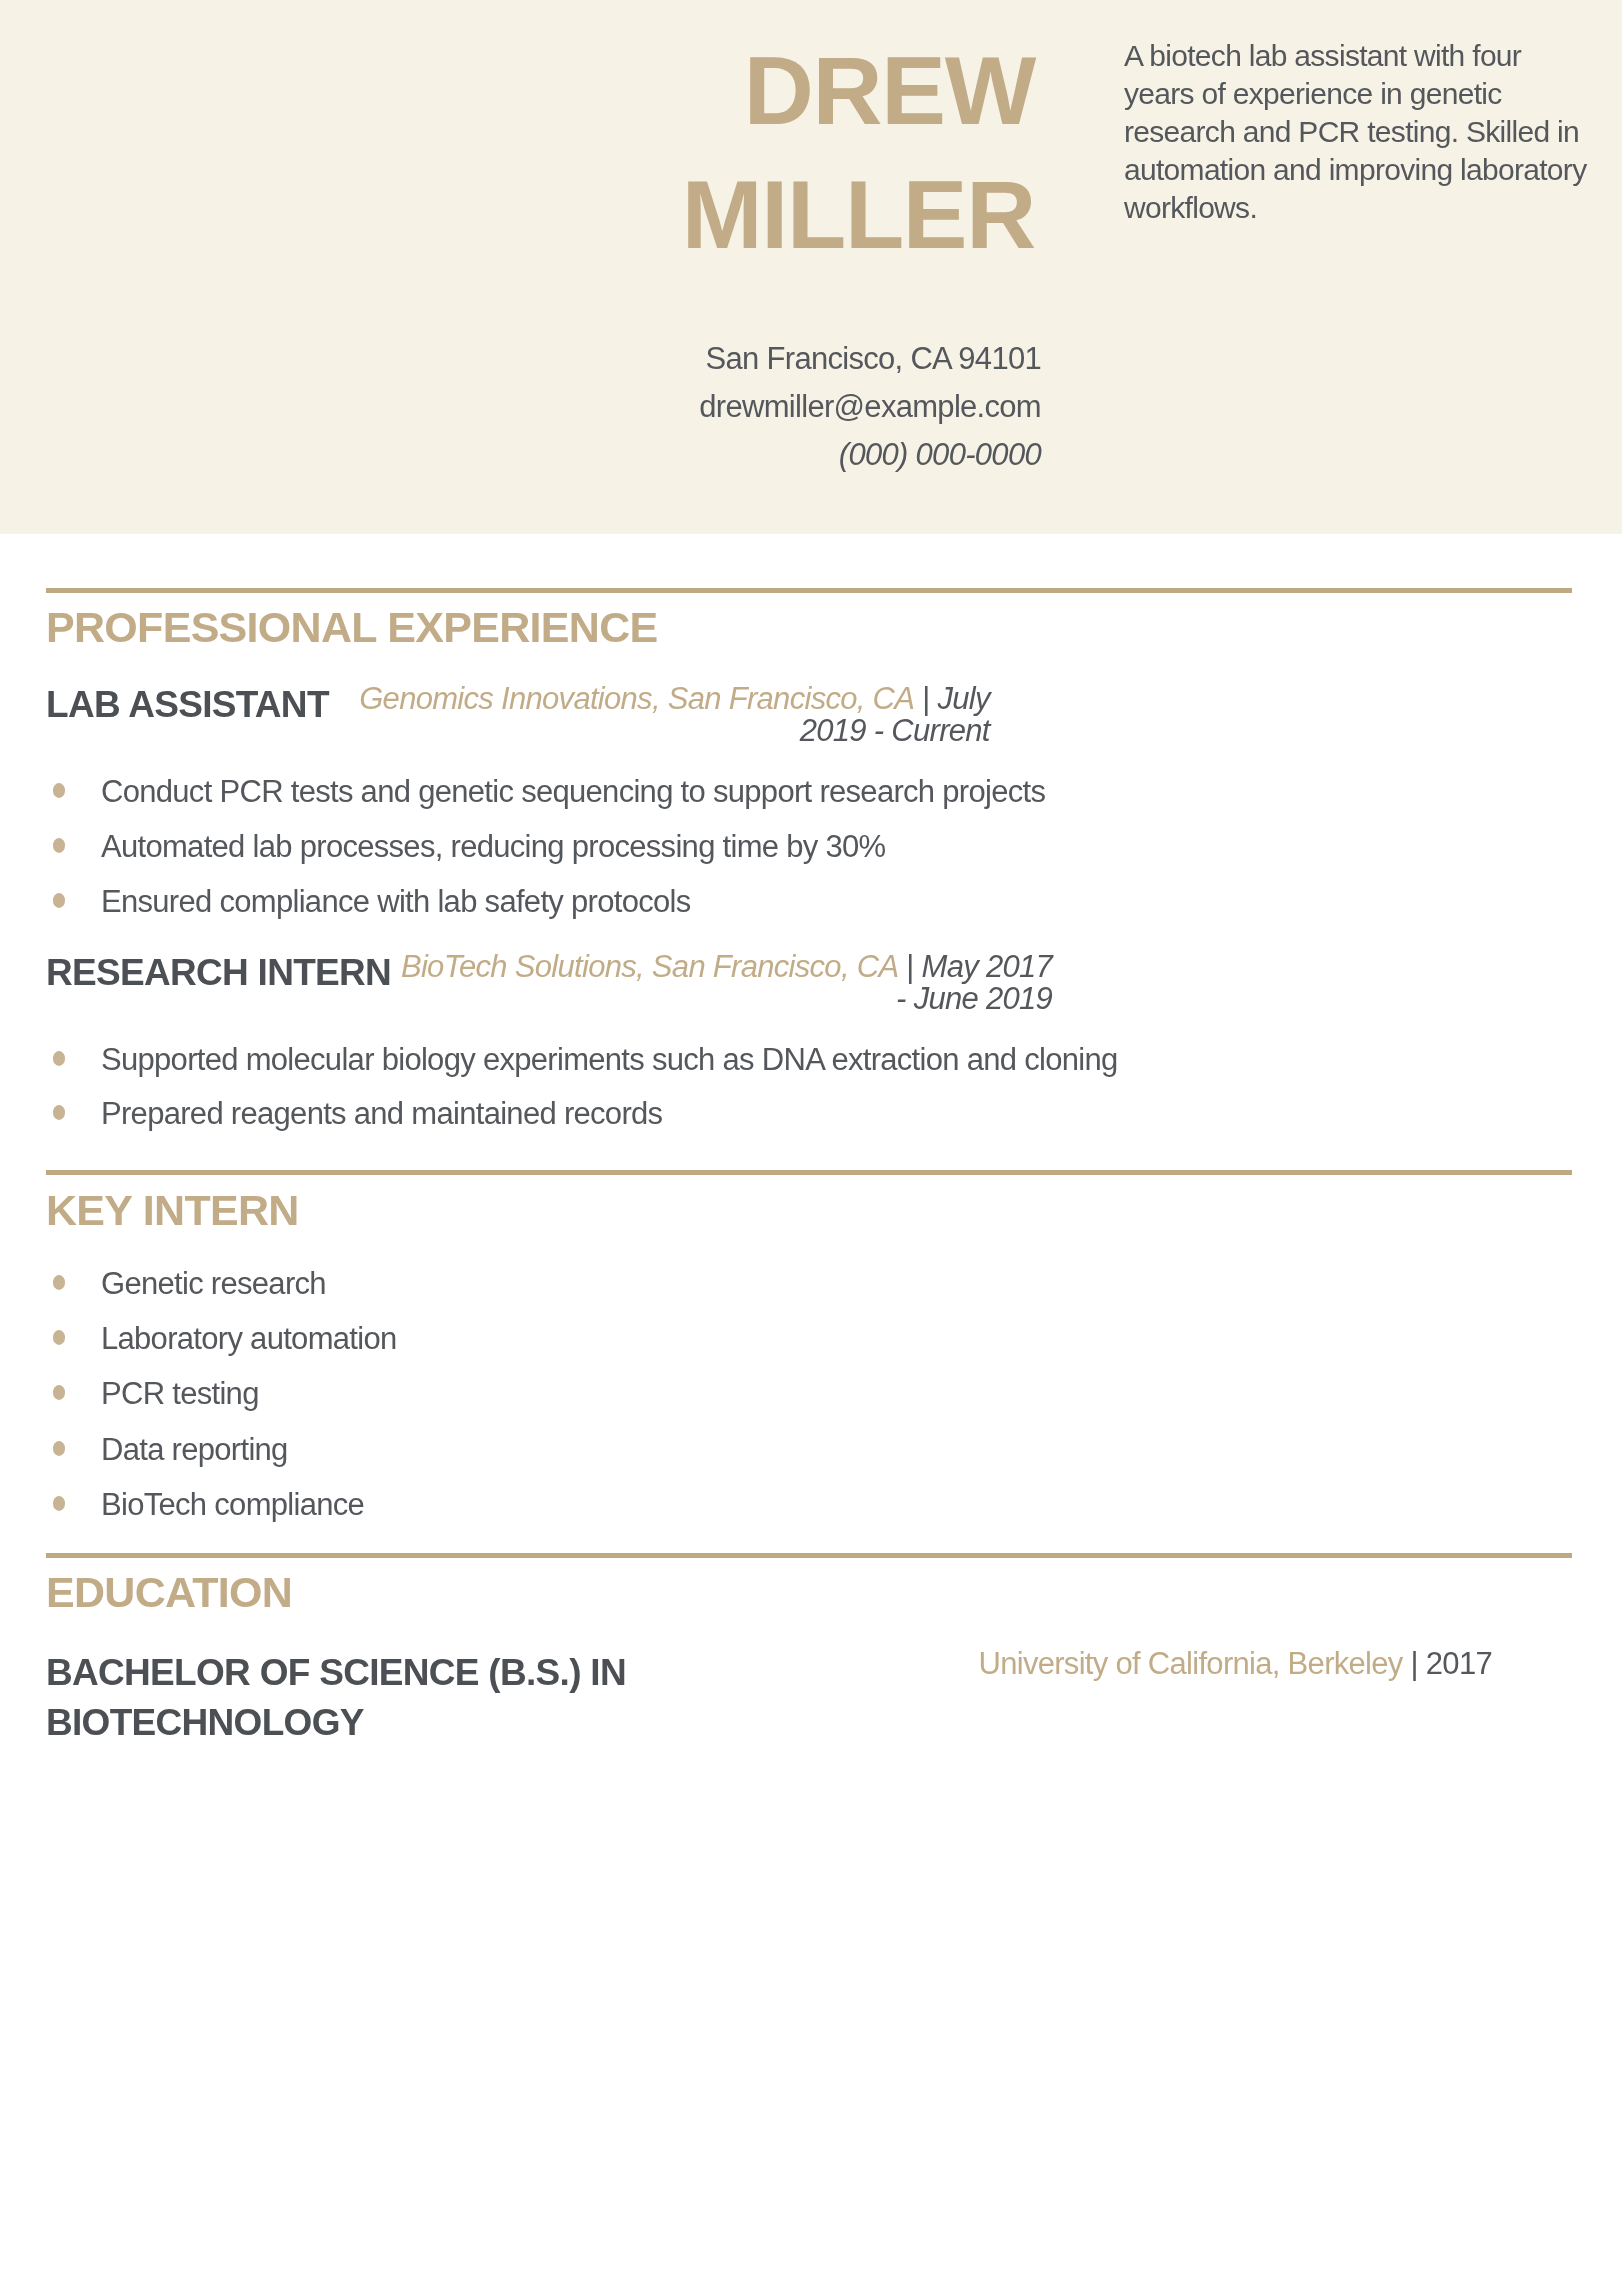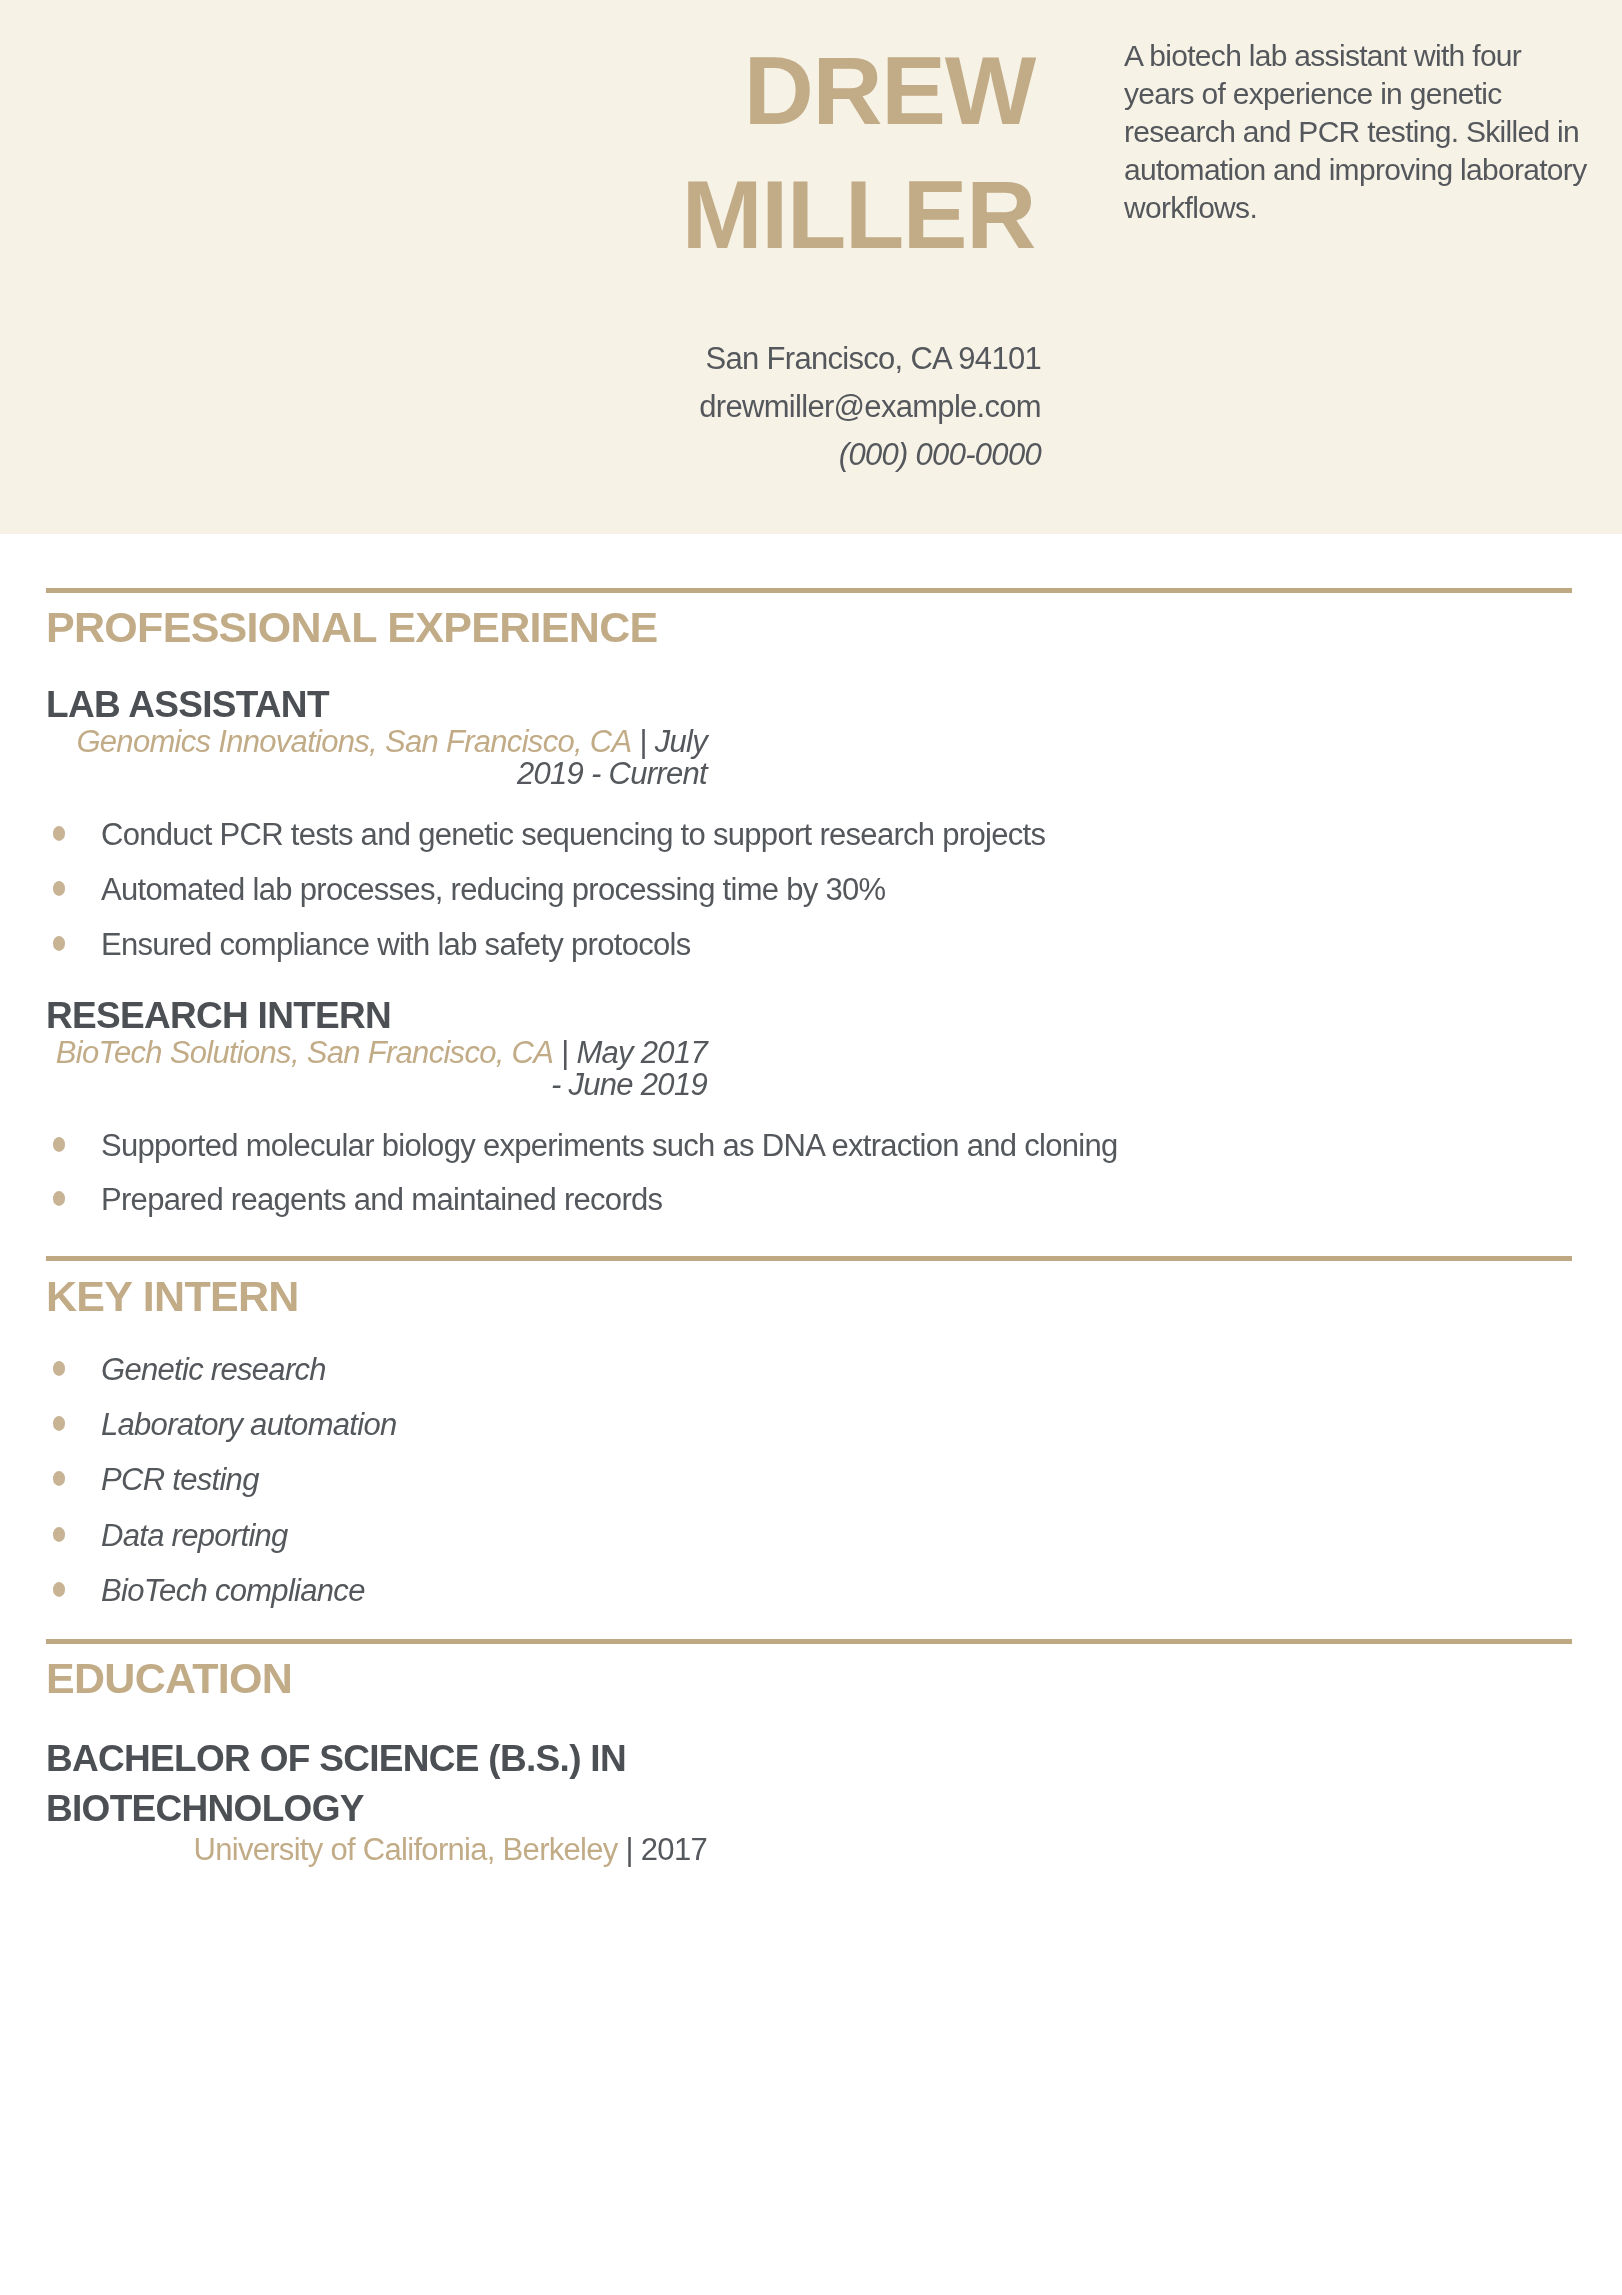--- a/index.html
+++ b/index.html
@@ -36,21 +36,21 @@
   .rule { height:4.6px; background:#BFA983; border:none; margin:0; }
   .rule-experience { margin-top:54px; }
   .rule-skills { margin-top:38px; }
   .rule-education { margin-top:30px; }
 
   .section-title {
     margin:9.8px 0 0; font-size:43px; line-height:50px;
     font-weight:700; color:#C2AC87; letter-spacing:-0.7px;
   }
 
-  .job, .edu-row { display:flex; justify-content:space-between; align-items:flex-start; margin-top:31px;flex-direction:column; }
+  .job, .edu-row { display:flex; align-items:flex-start; margin-top:31px; }
   .job-title, .edu-degree {
     margin:0; font-size:37px; line-height:43px; font-weight:700;
     color:#4C5054; letter-spacing:-0.7px;
   }
   .edu-degree { max-width:785px; line-height:50px; }
   .job-meta, .edu-meta {
     width:661px; text-align:right;
     font-size:31px; line-height:32px; color:#54575B; letter-spacing:-0.7px;
   }
   .job-meta { font-style:italic; }
@@ -61,21 +61,21 @@
   .bullets li {
     position:relative; padding-left:55px; margin-top:17.7px;
     font-size:31px; line-height:37px; color:#54575B; letter-spacing:-0.7px;
   }
   .bullets li:first-child { margin-top:12px; }
   .bullets li::before {
     content:""; position:absolute; left:6.5px; top:9.8px;
     width:12.4px; height:15px; border-radius:50%; background:#C8B494;
   }
   .skills-list { margin-top:30px; }
-  .skills-list li { margin-top:18.3px;font-style:italic; }
+  .skills-list li { margin-top:18.3px; }
   .skills-list li:first-child { margin-top:0; }
 </style>
 </head>
 <body>
 
 <div class="page">
 
   <header class="header">
     <h1 class="name"><span>DREW</span><br><span>MILLER</span></h1>
 

